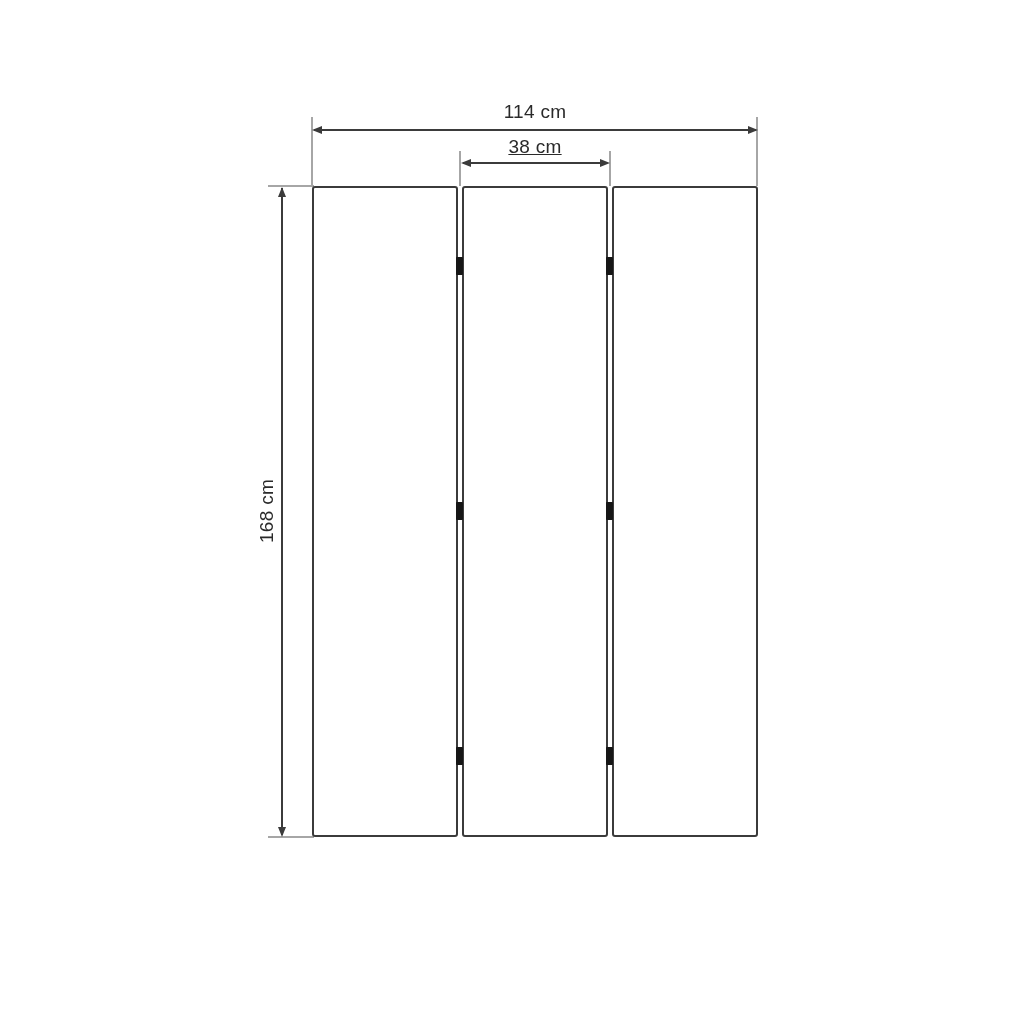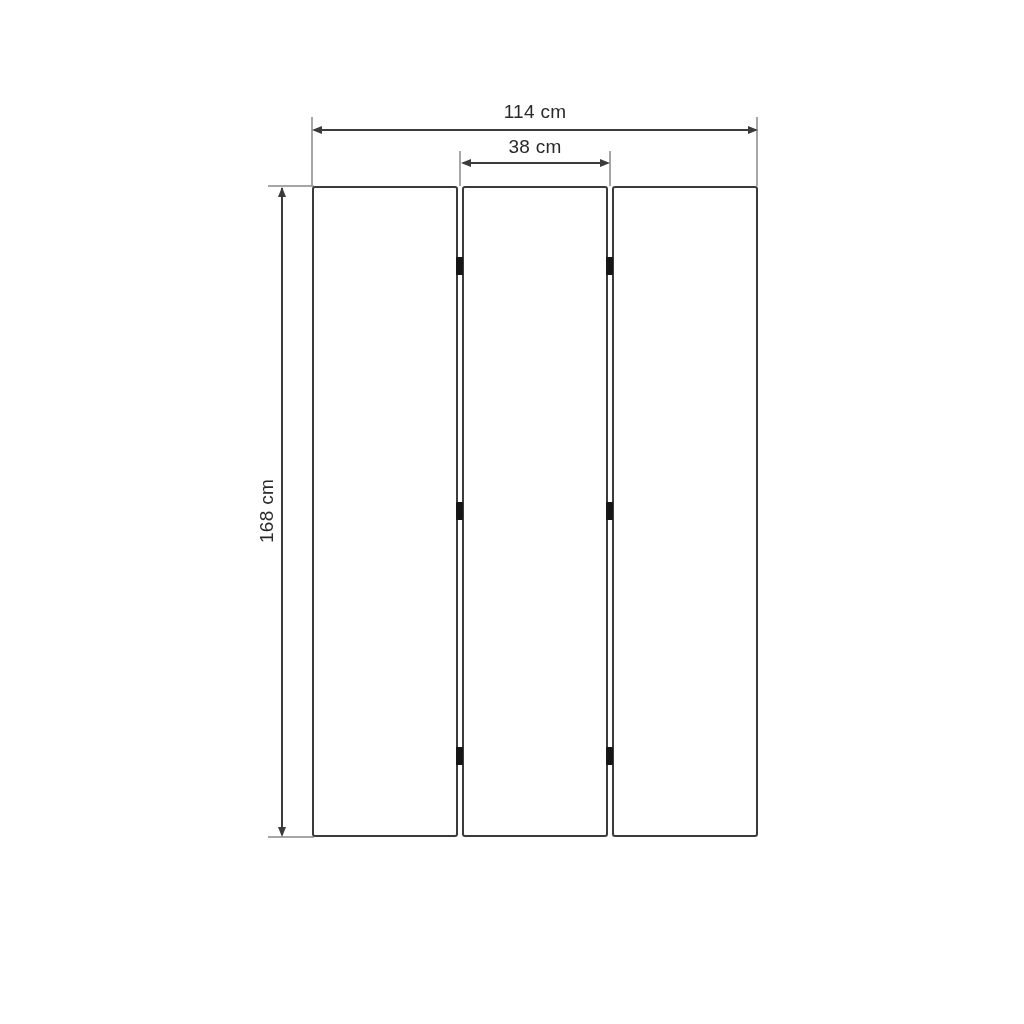--- a/index.html
+++ b/index.html
@@ -99,21 +99,21 @@
   
   .dim-label {
     position: absolute;
     color: #2a2a2a;
     font-size: 19px;
     letter-spacing: 0.3px;
     text-align: center;
     white-space: nowrap;
   }
   #label-total { left: 435px; top: 101px; width: 200px; }
-  #label-panel { left: 435px; top: 136px; width: 200px; }
+  #label-panel { left: 435px; top: 136px; width: 200px; text-decoration: underline; }
   #label-height {
     left: 267px;
     top: 511px;
     width: 0;
     height: 0;
     display: flex;
     align-items: center;
     justify-content: center;
     transform: rotate(-90deg);
   }

